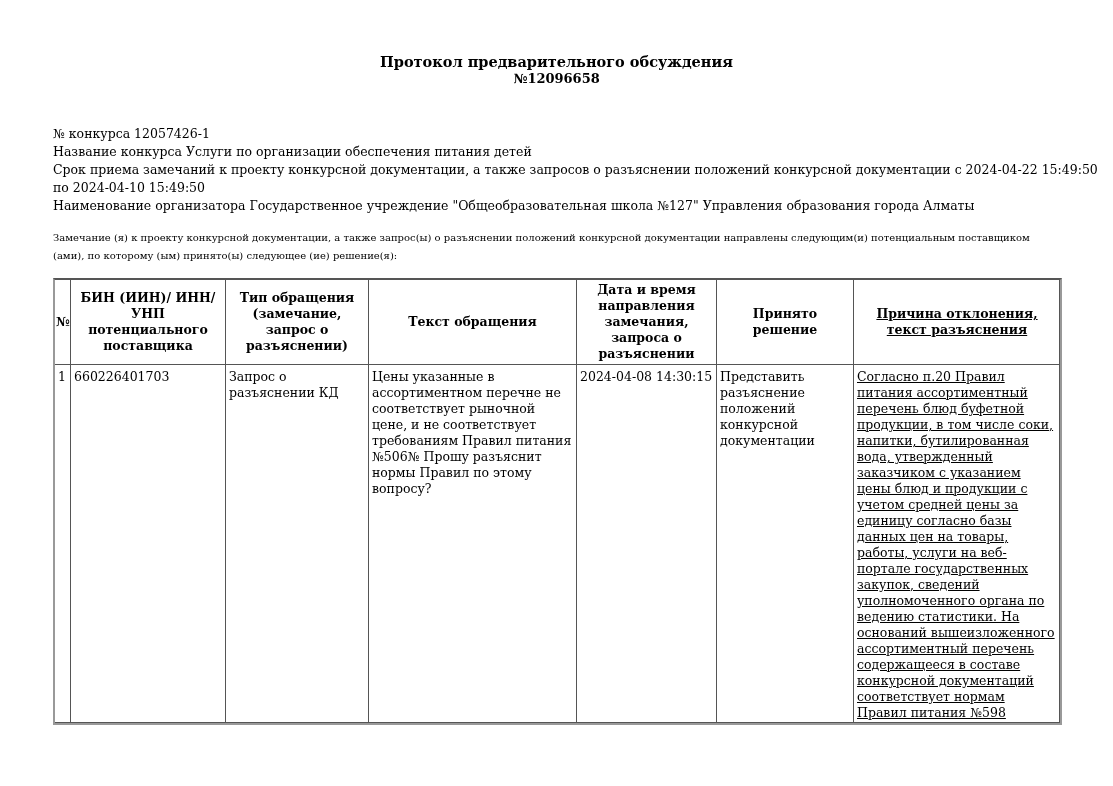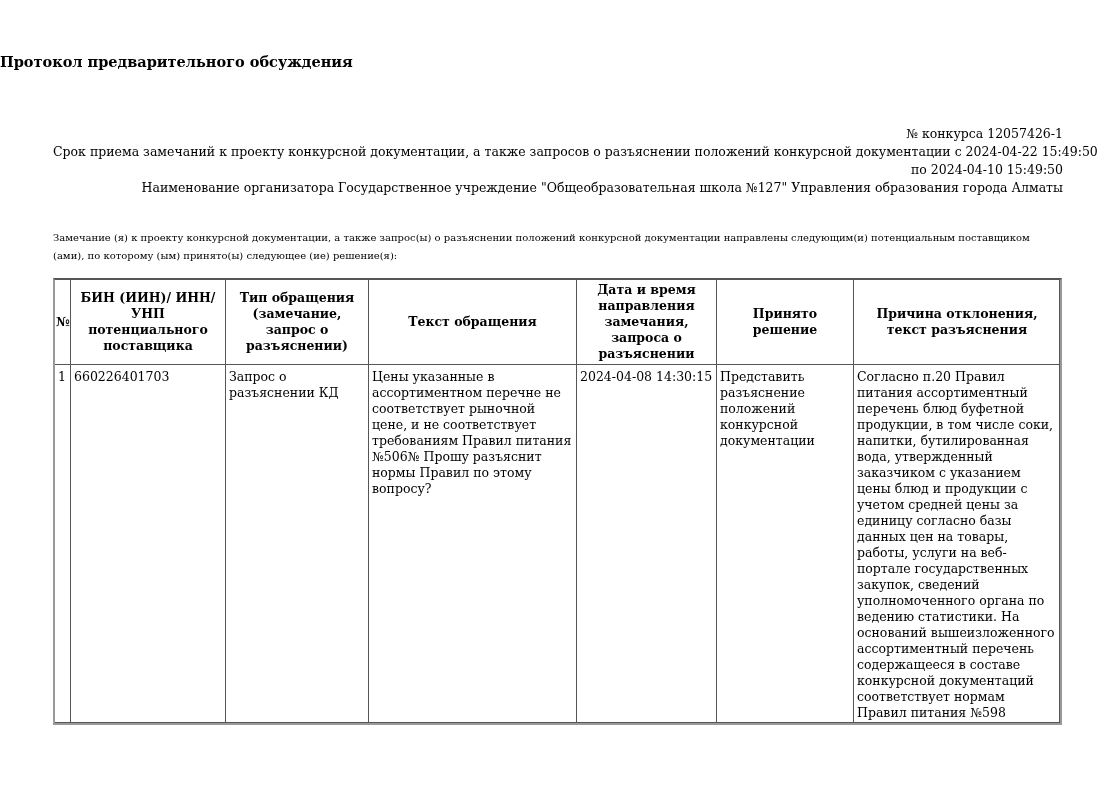--- a/index.html
+++ b/index.html
@@ -2,66 +2,68 @@
 <html><head>
 <meta charset="utf-8">
 <style>
   html, body { margin: 0; padding: 0; background: #ffffff; }
   body {
     width: 1113px; height: 786px; overflow: hidden; position: relative;
     font-family: "DejaVu Serif", serif; color: #000; font-size: 12.5px;
   }
   .title {
     position: absolute; left: 0; width: 1113px; top: 53px;
-    text-align: left; font-weight: bold; font-size: 14.5px; line-height: 18px;
+    text-align: center; font-weight: bold; font-size: 14.5px; line-height: 18px;
   }
   .title div { white-space: nowrap; }
   .title .num { font-size: 13px; line-height: 15px; }
   .info {
     position: absolute; left: 53px; top: 125px; width: 1010px;
     line-height: 18px; font-size: 12.5px;
   }
-  .info .line { white-space: nowrap; text-align: right; }
+  .info .line { white-space: nowrap; }
   .intro {
     position: absolute; left: 53px; top: 229px; width: 1010px;
     line-height: 18px; font-size: 10px;
   }
   table.grid {
     position: absolute; left: 53px; top: 278px;
     width: 1009px; border-collapse: separate; border-spacing: 0;
     border-top: 2px solid #555; border-left: 2px solid #999;
     border-right: 2px solid #999; border-bottom: 2px solid #999;
     box-shadow: inset -1px -1px 0 #555;
     table-layout: fixed; font-size: 12.5px;
   }
   table.grid th, table.grid td {
     border-right: 1px solid #555; border-bottom: 1px solid #555;
     padding: 2px 3px; vertical-align: top; line-height: 16px;
   }
   table.grid th:first-child, table.grid td:first-child { border-left: 0; }
   table.grid tr:last-child td { border-bottom: 0; }
-  table.grid tr th:last-child, table.grid tr td:last-child { border-right: 0; }
+  table.grid tr th:last-child, table.grid tr td:last-child { border-right: 0; text-decoration: underline; }
   table.grid th {
     font-weight: bold; text-align: center; vertical-align: middle;
     height: 80px; padding: 2px 4px;
   }
   table.grid th.no { padding: 2px 1px; }
   table.grid td { height: 350px; padding-top: 4px; }
   .c1 { width: 16px; } .c2 { width: 155px; } .c3 { width: 143px; }
   .c4 { width: 208px; } .c5 { width: 140px; } .c6 { width: 137px; }
 </style>
 </head>
 <body>
 
 <div class="title">
   <div>Протокол предварительного обсуждения</div>
+  <div class="num">№12096658</div>
 </div>
 
 <div class="info">
   <div class="line">№ конкурса 12057426-1</div>
+  <div class="line">Название конкурса Услуги по организации обеспечения питания детей</div>
   <div class="line">Срок приема замечаний к проекту конкурсной документации, а также запросов о разъяснении положений конкурсной документации с 2024-04-22 15:49:50</div>
   <div class="line">по 2024-04-10 15:49:50</div>
   <div class="line">Наименование организатора Государственное учреждение "Общеобразовательная школа №127" Управления образования города Алматы</div>
 </div>
 
 <div class="intro">Замечание (я) к проекту конкурсной документации, а также запрос(ы) о разъяснении положений конкурсной документации направлены следующим(и) потенциальным поставщиком (ами), по которому (ым) принято(ы) следующее (ие) решение(я):</div>
 
 <table class="grid">
   <colgroup>
     <col class="c1">

